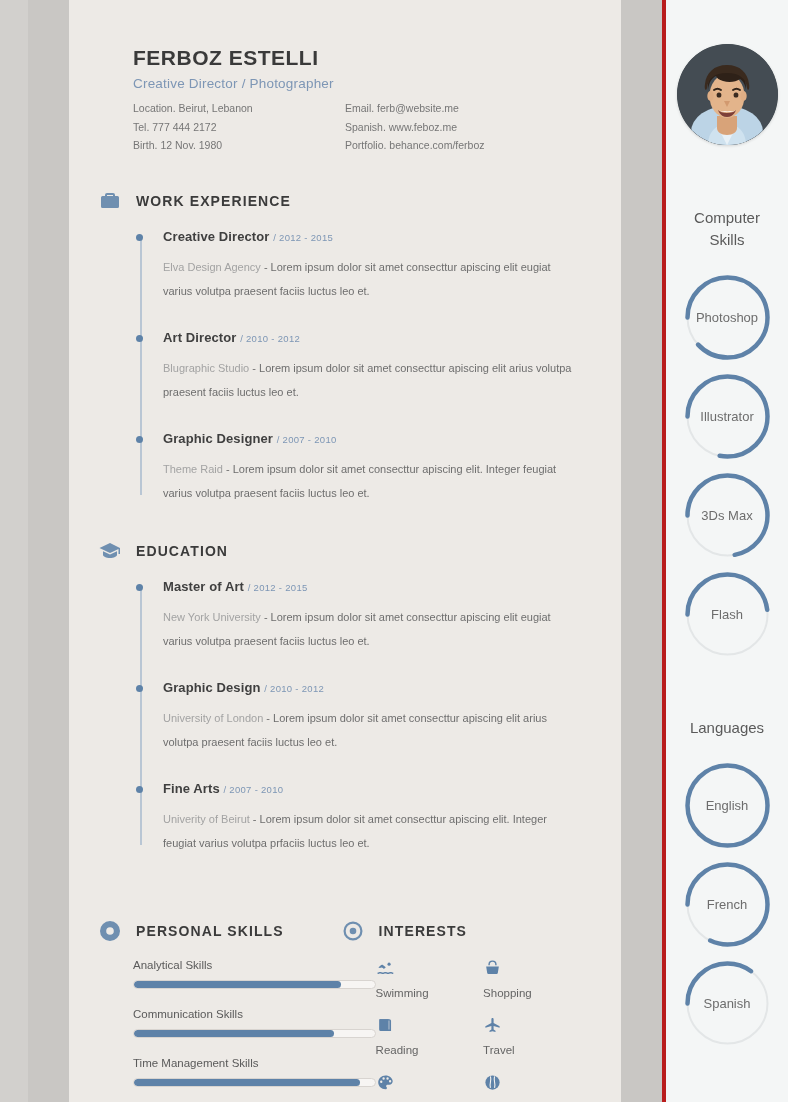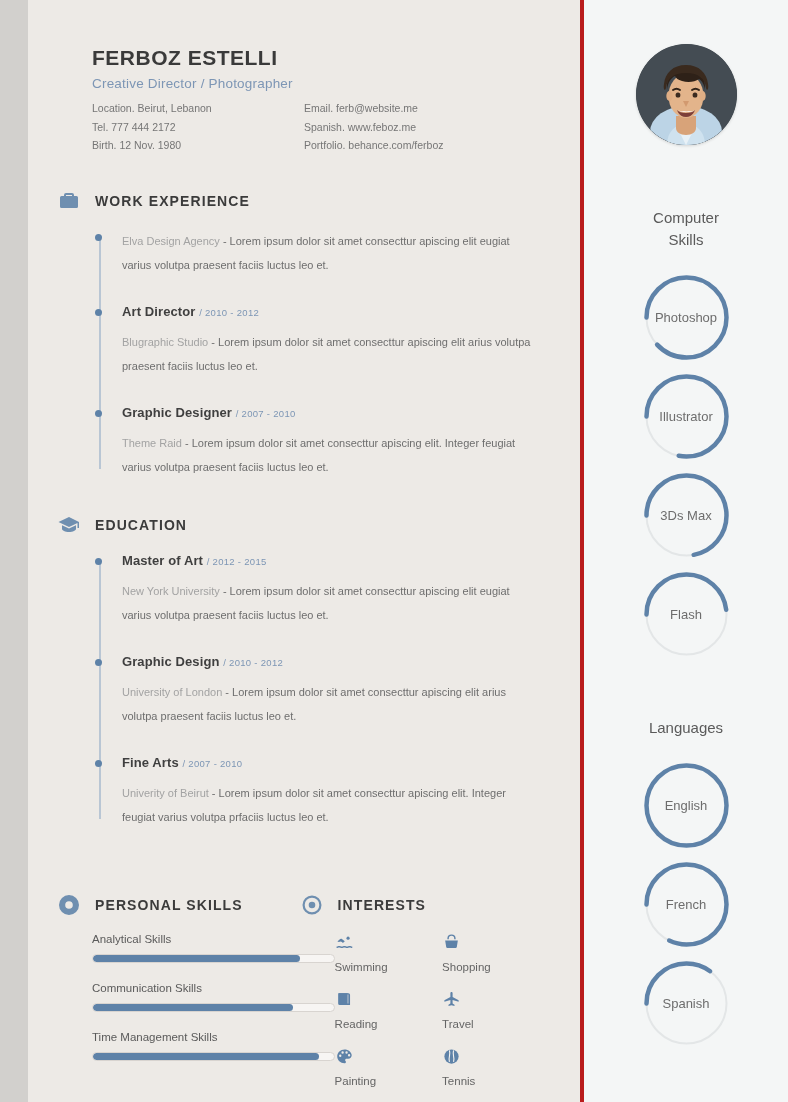--- a/index.html
+++ b/index.html
@@ -2,21 +2,21 @@
 <html><head>
 <meta charset="utf-8">
 <style>
   * { box-sizing: border-box; margin: 0; padding: 0; }
   html, body {
     width: 788px; height: 1102px;
     background: #c9c7c4;
     font-family: "Liberation Sans", sans-serif;
     overflow: hidden;
   }
-  .page { position: relative; width: 788px; height: 1102px; display: flex; }
+  .page { position: relative; width: 788px; height: 1102px; display: flex; gap: 41px; }
   .left-margin { width: 28px; height: 100%; background: #d2d0cd; flex: 0 0 28px; }
 
   
   .main {
     flex: 0 0 552px; width: 552px; height: 1102px;
     background: #edeae6;
     padding: 46px 0 0 0;
     position: relative;
   }
   .inner { padding: 0 24px 0 64px; }
@@ -128,20 +128,24 @@
       <div class="sec-head">
         <span class="sec-ico">
           <svg viewBox="0 0 24 24">
               <path d="M9 4h6a2 2 0 0 1 2 2v1h2.5A1.5 1.5 0 0 1 21 8.5v9A1.5 1.5 0 0 1 19.5 19h-15A1.5 1.5 0 0 1 3 17.5v-9A1.5 1.5 0 0 1 4.5 7H7V6a2 2 0 0 1 2-2zm0 3h6V6H9v1zm2 2h2v9h-2V9z"></path>
             </svg>
         </span>
         <span class="sec-title">WORK EXPERIENCE</span>
       </div>
       <div class="timeline">
         <div class="tl-item">
+          <div class="tl-title">
+            <span>Creative Director</span>
+            <span class="tl-date">/ 2012 - 2015</span>
+          </div>
           <div class="tl-desc">
             <span class="tl-org">Elva Design Agency</span><span> - Lorem ipsum dolor sit amet consecttur apiscing elit eugiat varius volutpa praesent faciis luctus leo et.</span>
           </div>
         </div>
         <div class="tl-item">
           <div class="tl-title">
             <span>Art Director</span>
             <span class="tl-date">/ 2010 - 2012</span>
           </div>
           <div class="tl-desc">

